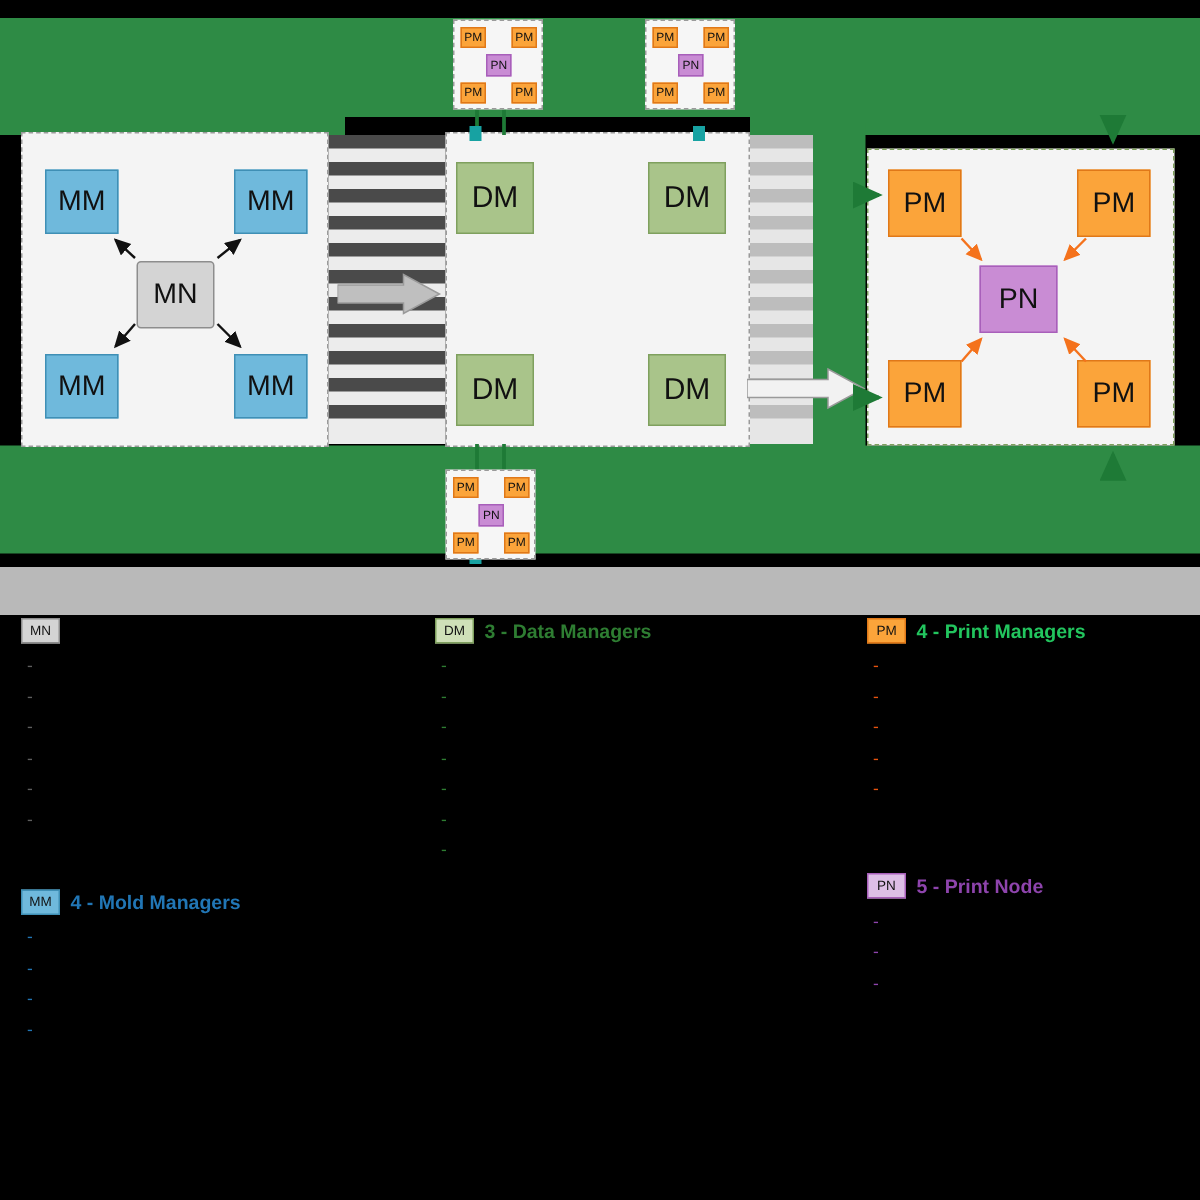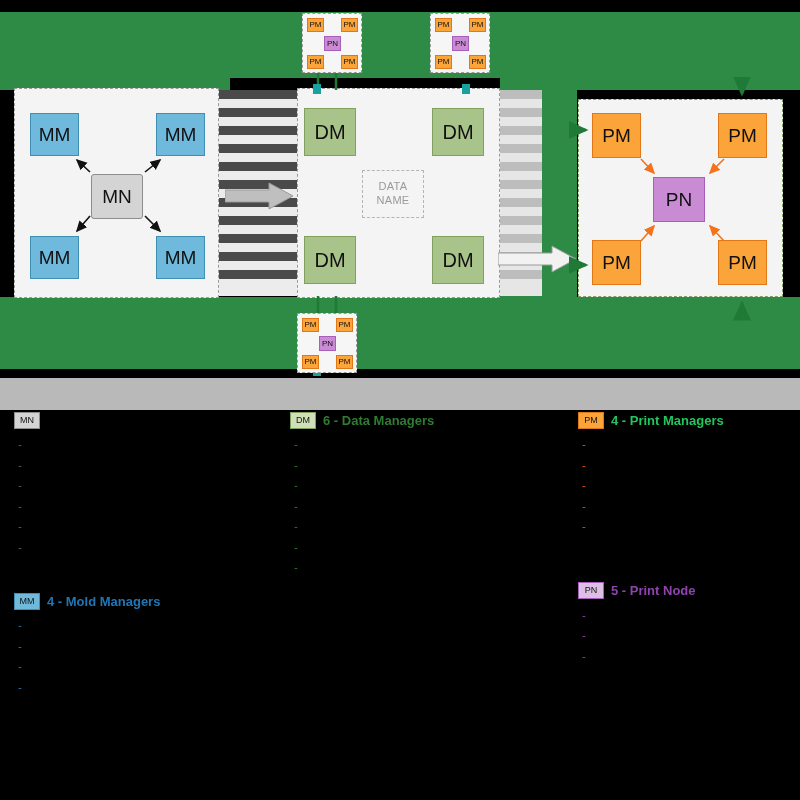--- a/index.html
+++ b/index.html
@@ -147,24 +147,20 @@
     </div>
     <svg class="bigarrow" style="left:225px; top:182px; width:72px; height:28px;">
       <path d="M0,8 L44,8 L44,1 L68,14 L44,27 L44,20 L0,20 z" fill="#bfbfbf" stroke="#9a9a9a" stroke-width="1"></path>
     </svg>
 
     <div class="panel" style="left:297px; top:88px; width:203px; height:210px;"></div>
     <div class="node dm" style="left:304px; top:108px; width:52px; height:48px; font-size:20px;">DM</div>
     <div class="node dm" style="left:432px; top:108px; width:52px; height:48px; font-size:20px;">DM</div>
     <div class="node dm" style="left:304px; top:236px; width:52px; height:48px; font-size:20px;">DM</div>
     <div class="node dm" style="left:432px; top:236px; width:52px; height:48px; font-size:20px;">DM</div>
-    <div class="dataname" style="left:362px; top:170px; width:62px; height:48px;">
-      <span>DATA</span>
-      <span>NAME</span>
-    </div>
 
     <div class="stripes" style="left:500px; top:90px; width:42px; height:206px; background:#e6e6e6;">
       <i style="background:#bdbdbd"></i>
         <i style="background:#bdbdbd"></i>
         <i style="background:#bdbdbd"></i>
       <i style="background:#bdbdbd"></i>
         <i style="background:#bdbdbd"></i>
         <i style="background:#bdbdbd"></i>
       <i style="background:#bdbdbd"></i>
         <i style="background:#bdbdbd"></i>
@@ -263,21 +259,21 @@
           <li>&nbsp;</li>
         </ul>
       </div>
 
     </div>
 
     <div class="col c2">
       <div class="sect">
         <div class="sect-head">
           <span class="chip dm">DM</span>
-          <span class="sect-title t-dm">6 - Data Managers</span>
+          <span class="sect-title t-dm">3 - Data Managers</span>
         </div>
         <ul class="bullets b-dm">
           <li>&nbsp;</li>
           <li>&nbsp;</li>
           <li>&nbsp;</li>
           <li>&nbsp;</li>
           <li>&nbsp;</li>
           <li>&nbsp;</li>
           <li>&nbsp;</li>
         </ul>

